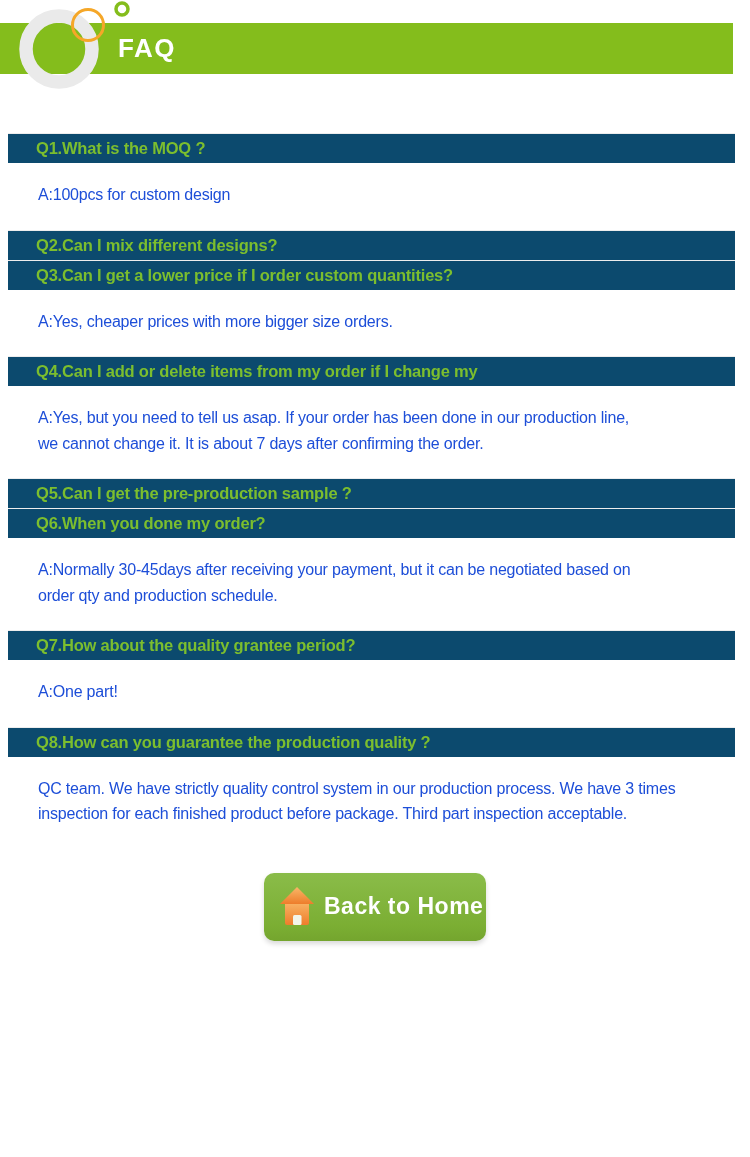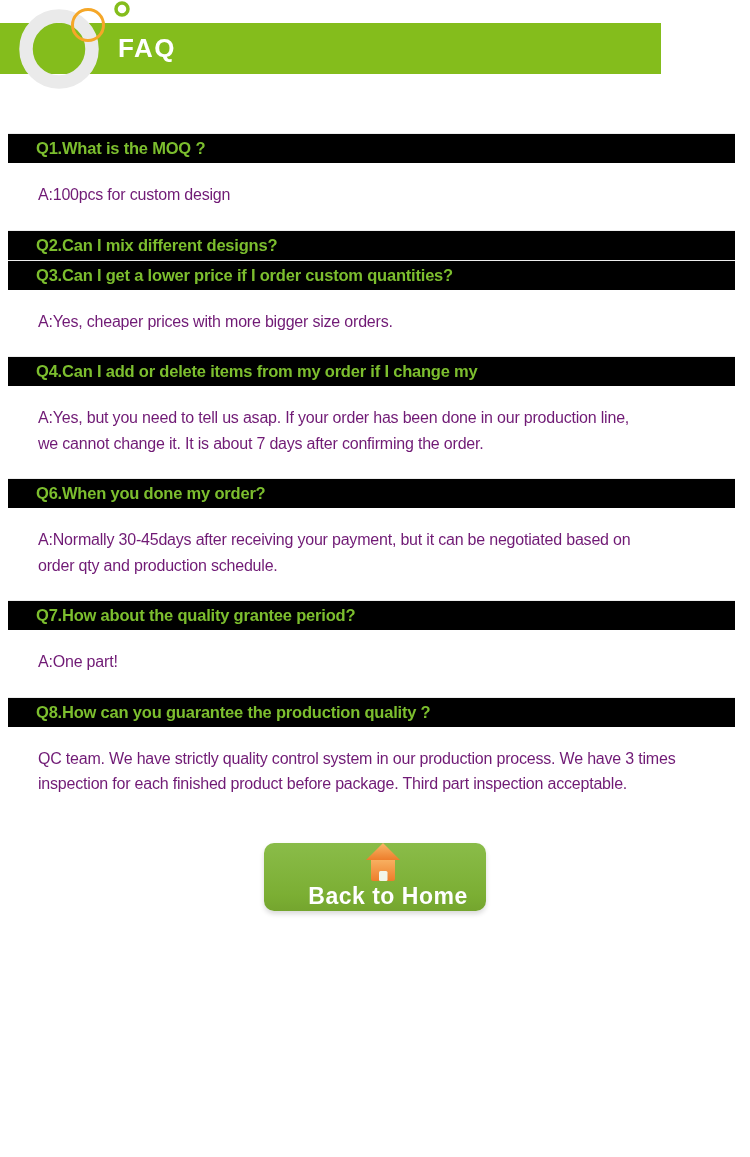--- a/index.html
+++ b/index.html
@@ -13,58 +13,57 @@
     position: relative;
     overflow-x: hidden;
   }
   .page { position: relative; width: 750px; min-height: 1157px; padding-bottom: 36px; }
 
   
   .header { position: relative; height: 133px; }
   .banner {
     position: absolute;
     top: 23px; left: 0;
-    width: 661px; height: 51px;
+    width: 733px; height: 51px;
     background: #84bd1c;
   }
   .banner-title {
     position: absolute;
     left: 118px; top: 0;
     line-height: 51px;
     font-size: 26px;
     font-weight: bold;
     color: #ffffff;
     letter-spacing: 1.5px;
   }
   .decor-svg { position: absolute; top: 0; left: 0; width: 150px; height: 100px; }
 
   
   .faq-list { padding-top: 0; }
   .faq-item { }
   .q-bar {
     margin-left: 8px;
     width: 727px;
     height: 30px;
-    background: #000000;
+    background: #0c4a6e;
     border-top: 1px solid #ededed;
     display: flex;
     align-items: center;
-    text-decoration: underline;
   }
   .q-text {
     margin-left: 28px;
     font-size: 16.5px;
     font-weight: bold;
     color: #7cbe2e;
     letter-spacing: -0.2px;
     white-space: nowrap;
   }
   .answer {
     margin: 19px 0 22px 38px;
-    color: #701a75;
+    color: #1d4ed8;
     font-size: 16px;
     line-height: 25.5px;
     letter-spacing: -0.2px;
   }
   .a-line { white-space: nowrap; }
 
   
   .footer { margin-top: 46px; display: flex; justify-content: center; }
   .home-btn {
     width: 222px;
@@ -72,21 +71,20 @@
     border: none;
     border-radius: 10px;
     background: linear-gradient(180deg, #8abc49 0%, #7bae33 78%, #74a52e 100%);
     box-shadow: 0 3px 5px rgba(0,0,0,0.15);
     display: flex;
     align-items: center;
     justify-content: flex-start;
     padding-left: 16px;
     cursor: pointer;
     text-decoration: none;
-    flex-direction: column;
   }
   .home-icon-svg { width: 34px; height: 40px; flex: 0 0 auto; }
   .home-btn-label {
     margin-left: 10px;
     color: #ffffff;
     font-size: 23px;
     font-weight: bold;
     letter-spacing: 0.5px;
     white-space: nowrap;
   }
@@ -136,20 +134,23 @@
       <div class="q-bar">
         <span class="q-text">Q4.Can I add or delete items from my order if I change my</span>
       </div>
       <div class="answer">
           <div class="a-line">A:Yes, but you need to tell us asap. If your order has been done in our production line,</div>
           <div class="a-line">we cannot change it. It is about 7 days after confirming the order.</div>
         </div>
     </section>
 
     <section class="faq-item">
+      <div class="q-bar">
+        <span class="q-text">Q5.Can I get the pre-production sample ?</span>
+      </div>
     </section>
 
     <section class="faq-item">
       <div class="q-bar">
         <span class="q-text">Q6.When you done my order?</span>
       </div>
       <div class="answer">
           <div class="a-line">A:Normally 30-45days after receiving your payment, but it can be negotiated based on</div>
           <div class="a-line">order qty and production schedule.</div>
         </div>

